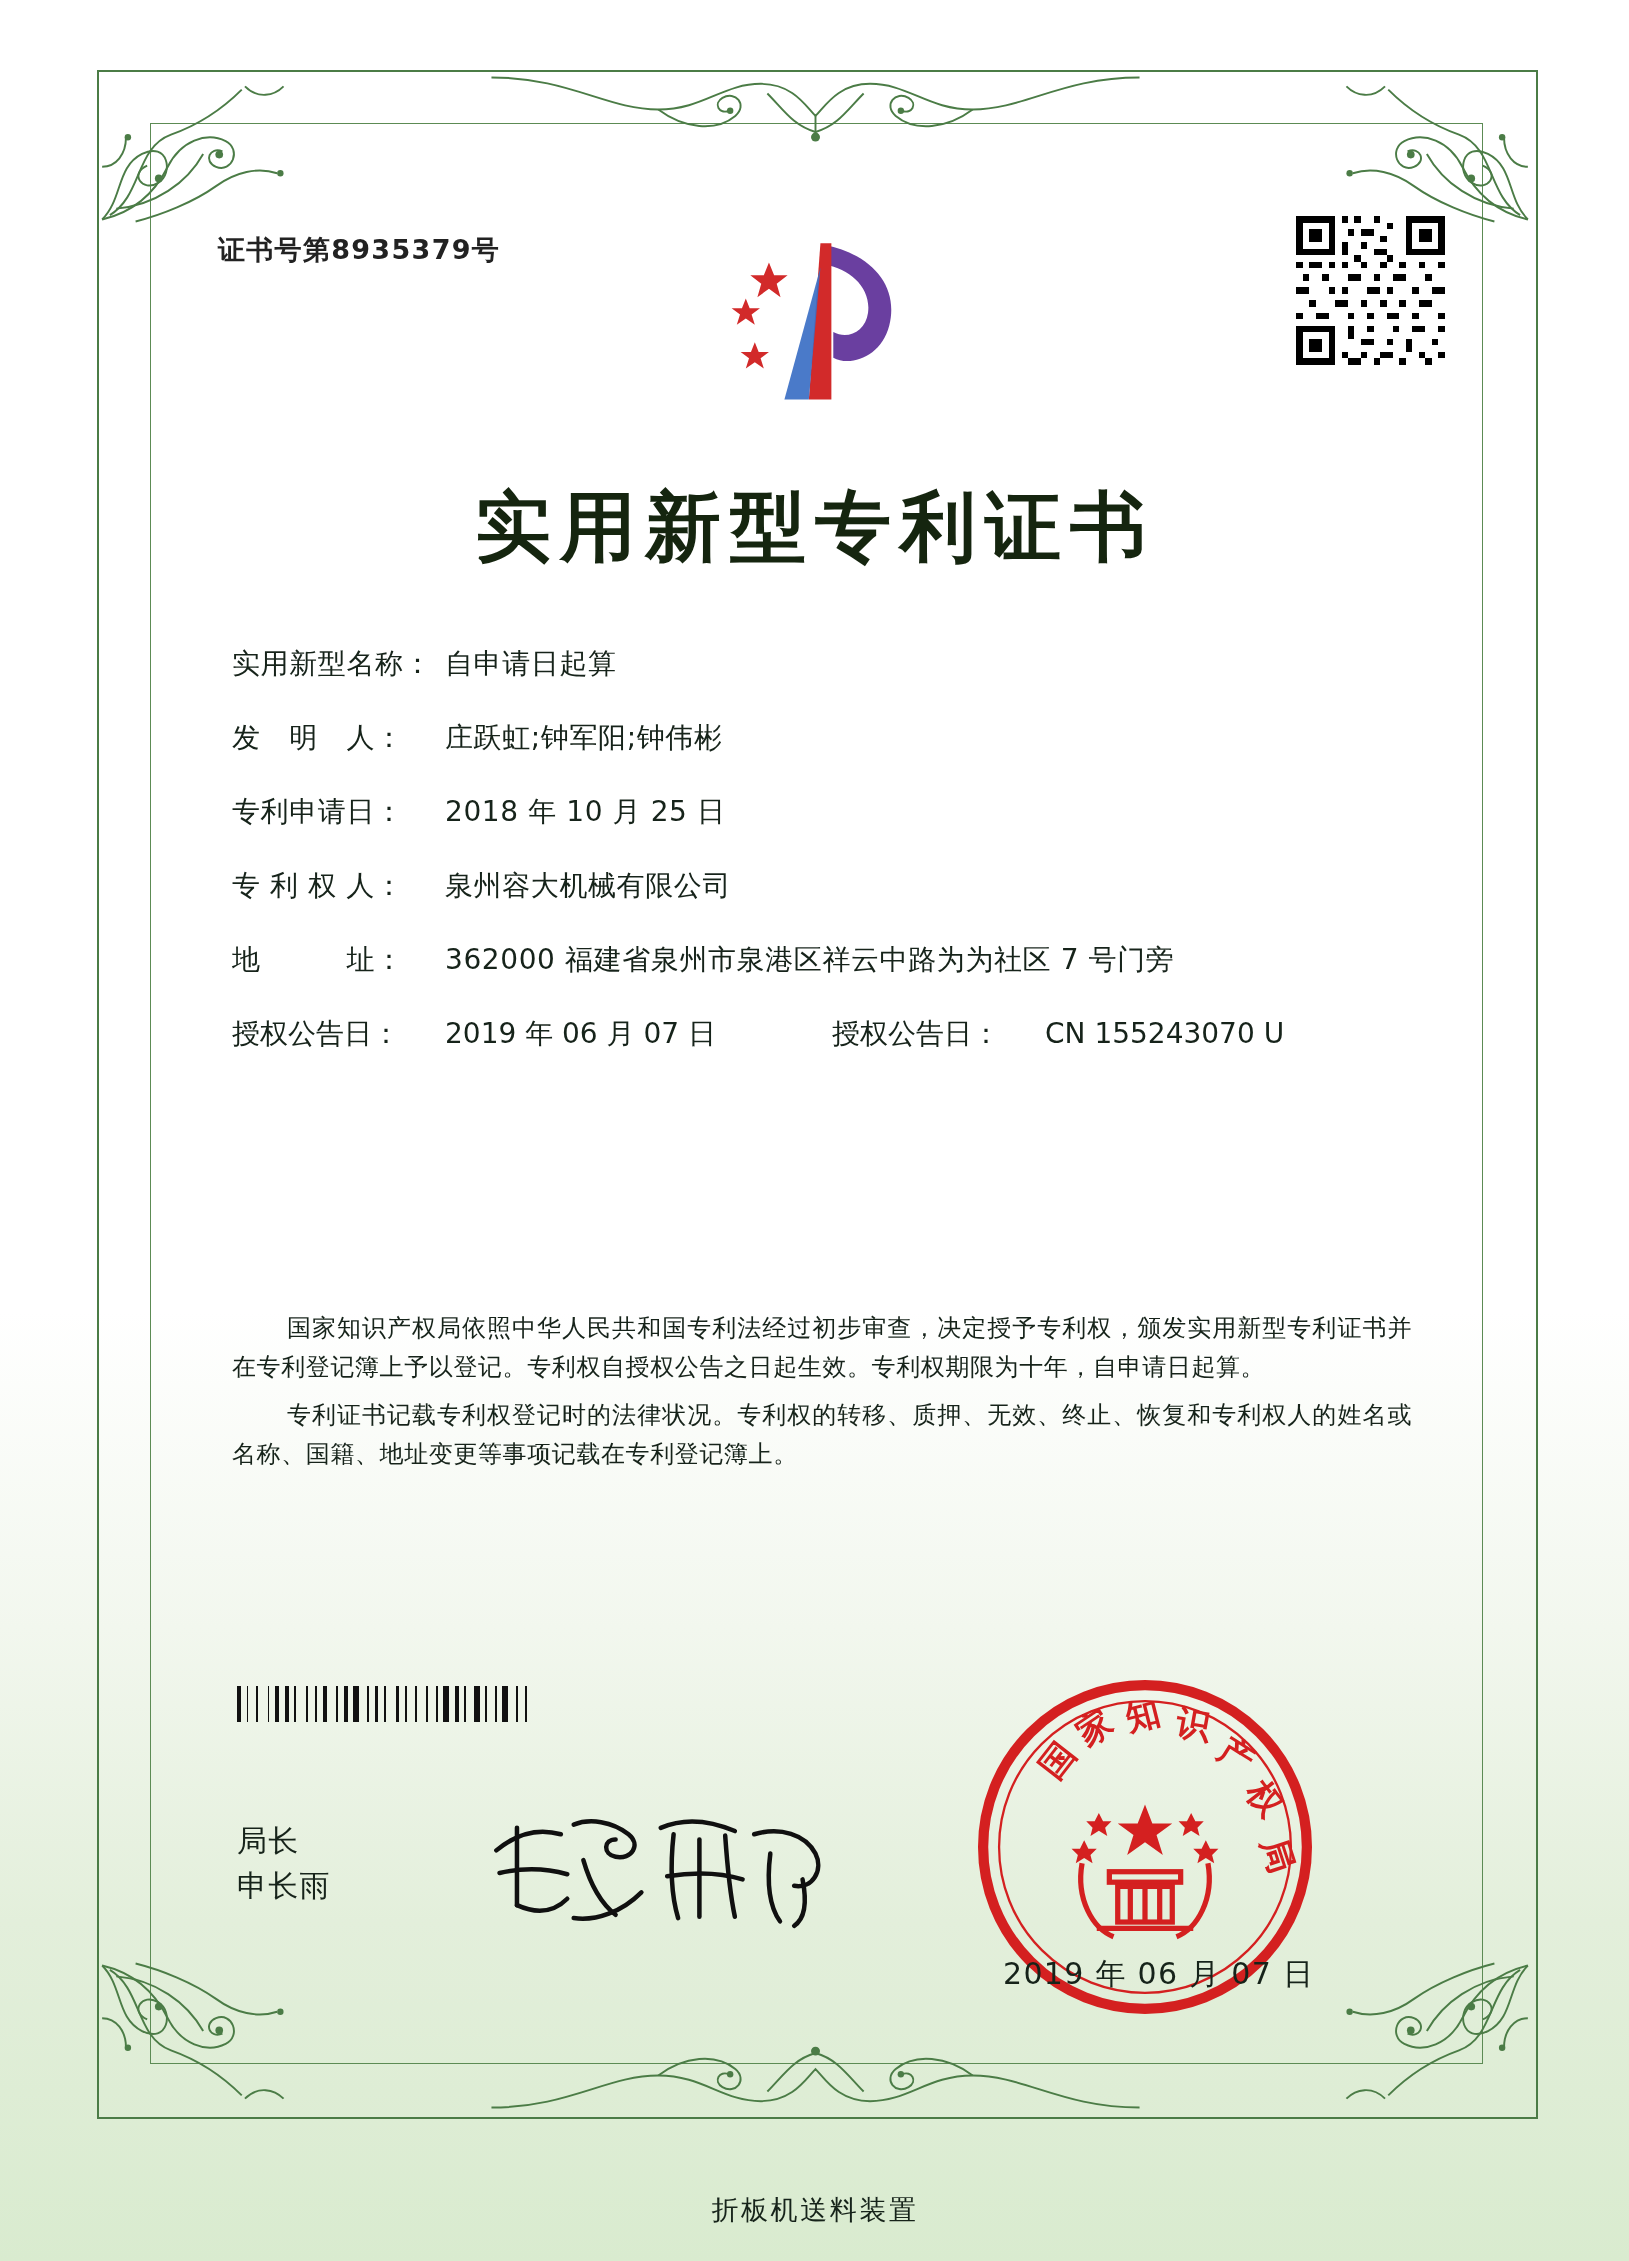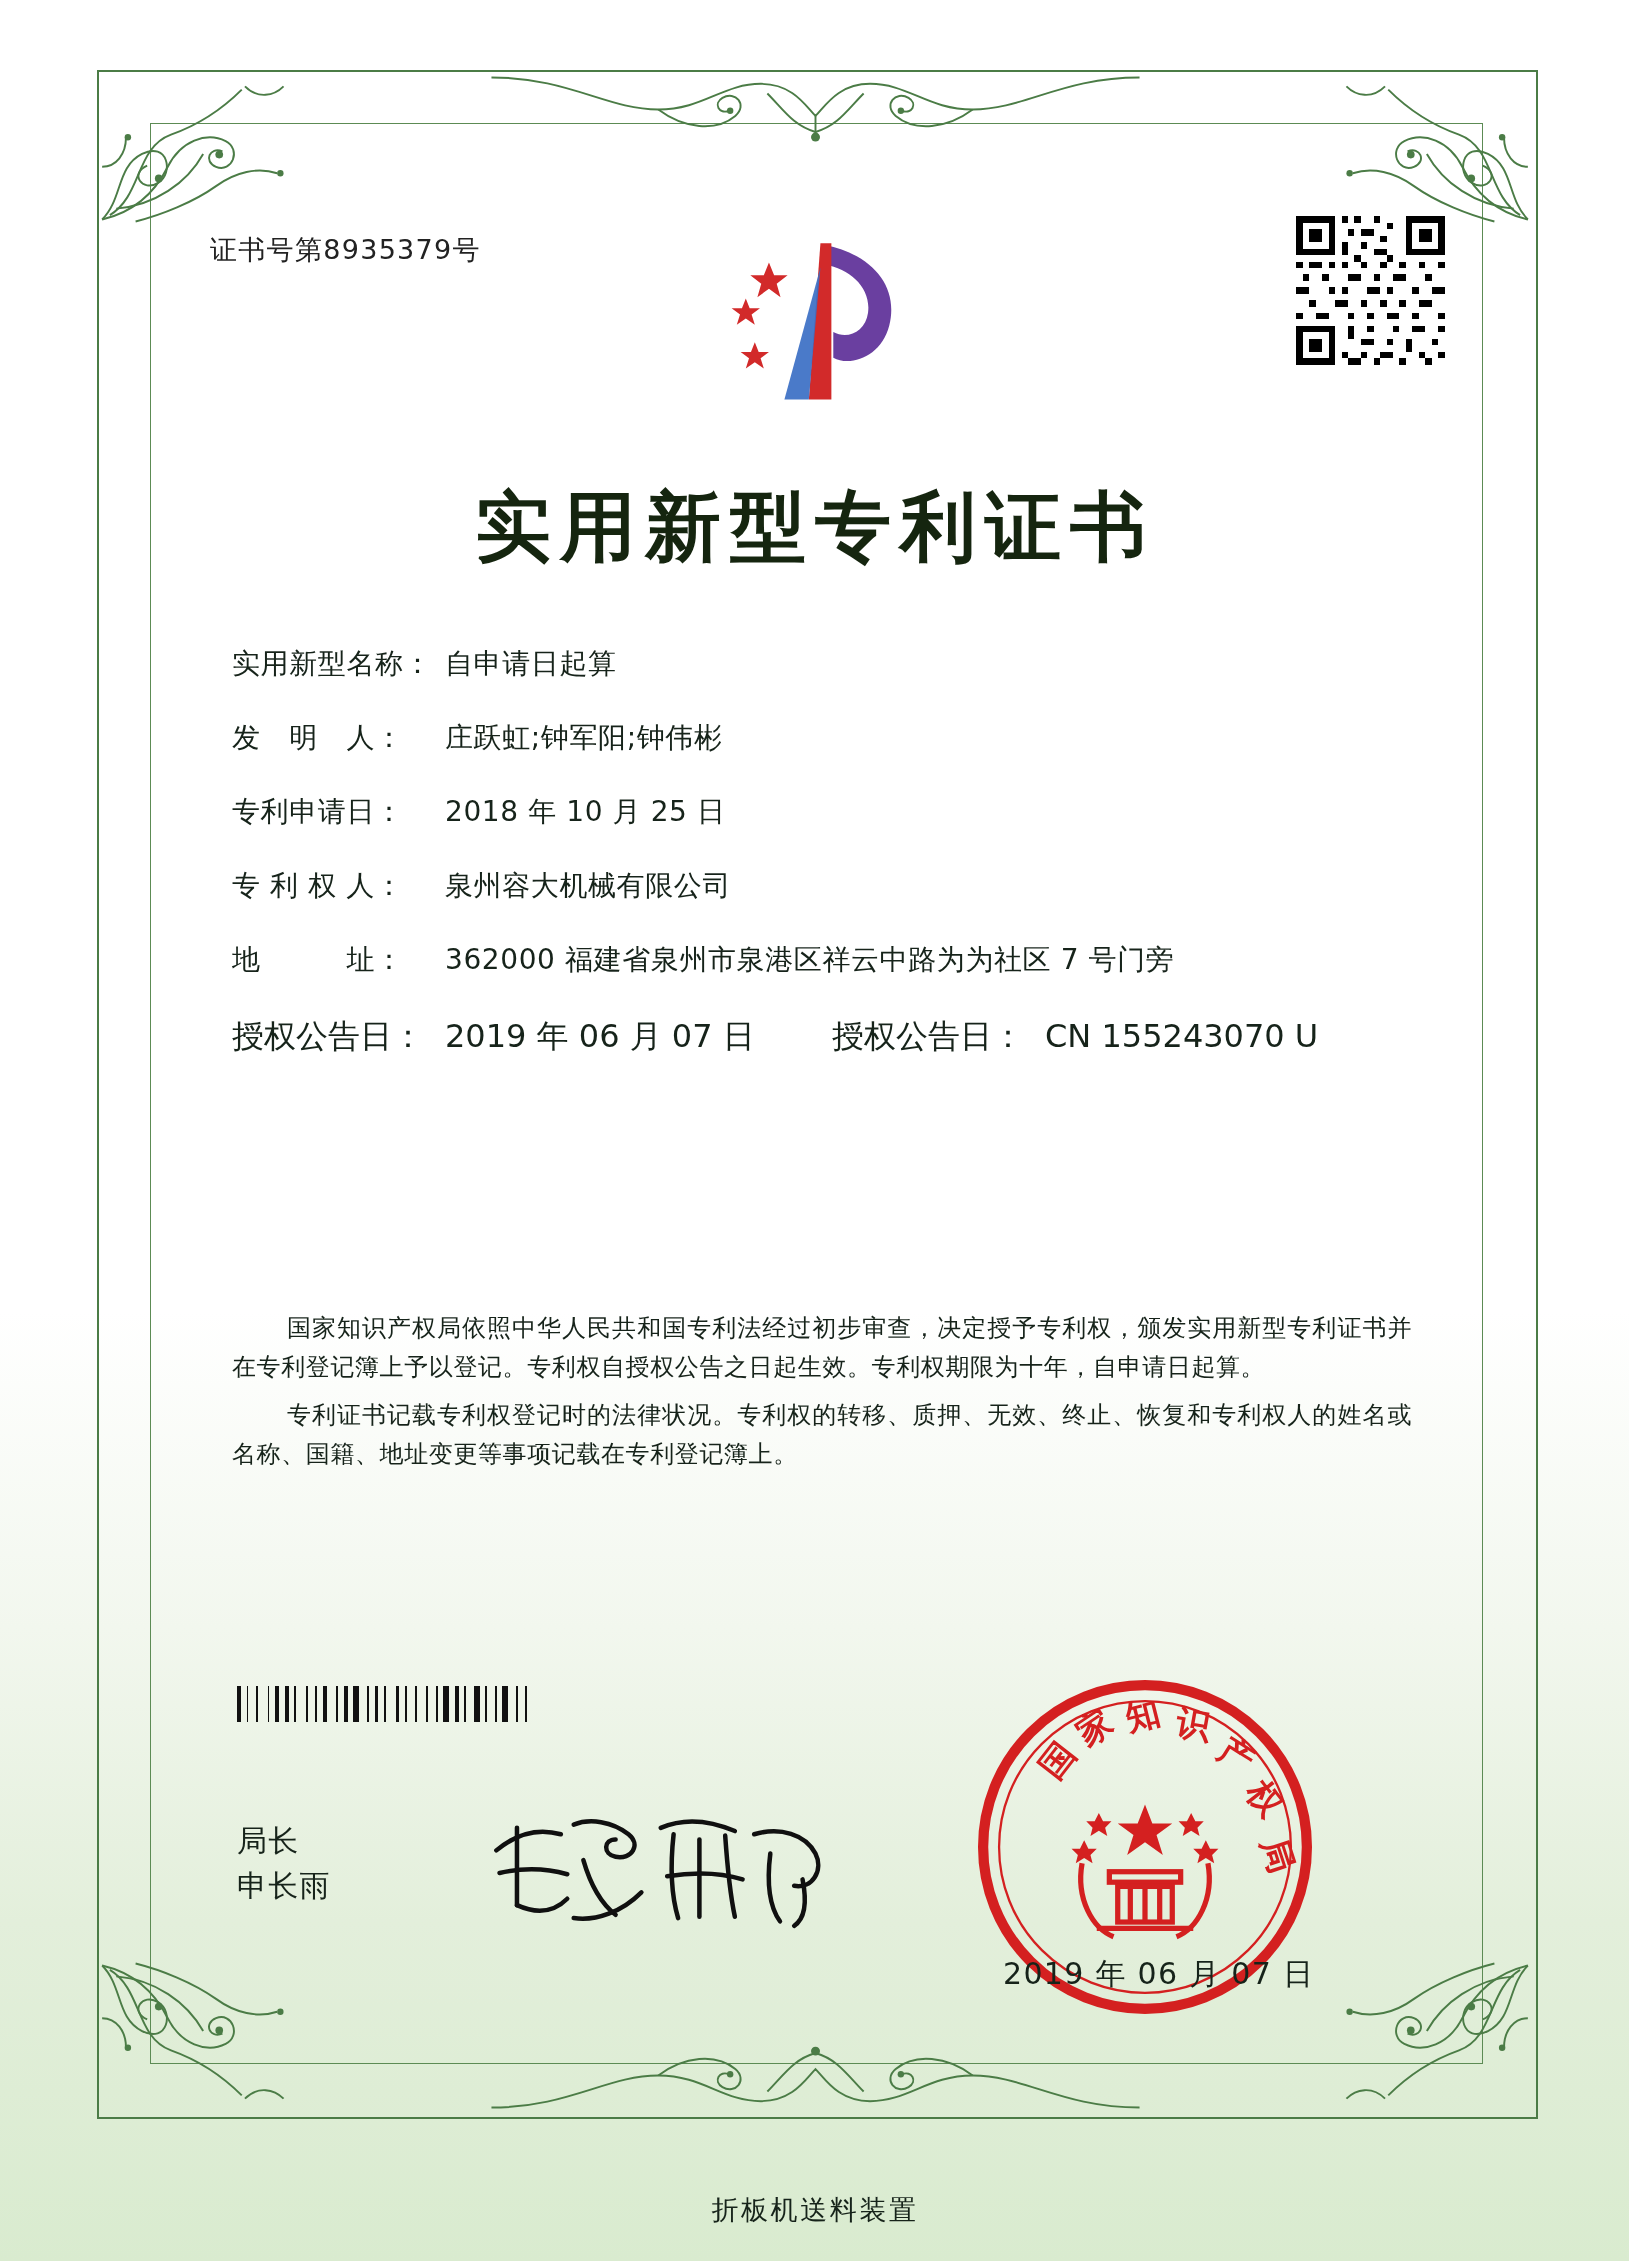--- a/index.html
+++ b/index.html
@@ -65,26 +65,27 @@
     left: 490px; top: 2037px;
     width: 651px; height: 77px;
     pointer-events: none;
     transform: scaleY(-1);
   }
   .botdeco svg { width: 100%; height: 100%; display: block; }
 
   
   .cert-no {
     position: absolute;
-    left: 210px; top: 232px;
+    left: 218px; top: 232px;
     font-family: "DejaVu Sans", sans-serif;
     font-size: 27px;
     letter-spacing: 1.3px;
     color: #222;
     white-space: nowrap;
+    font-weight: bold;
   }
 
   .emblem {
     position: absolute;
     left: 712px; top: 229px;
     width: 213px; height: 193px;
   }
   .emblem svg { width: 100%; height: 100%; display: block; }
 
   .qr {
@@ -130,21 +131,21 @@
     letter-spacing: 0.6px;
   }
   .field .val.mono {
     font-family: "DejaVu Sans", sans-serif;
     letter-spacing: 1.3px;
   }
 
   .field-row2 {
     display: flex;
     align-items: baseline;
-    font-size: 32px;
+    font-size: 28px;
     color: #16231a;
     white-space: nowrap;
     margin-bottom: 36px;
   }
   .field-row2 .half {
     display: flex;
     align-items: baseline;
   }
   .field-row2 .half.first { width: 600px; flex: 0 0 600px; }
   .field-row2 .half .lbl { width: 213px; flex: 0 0 213px; }

